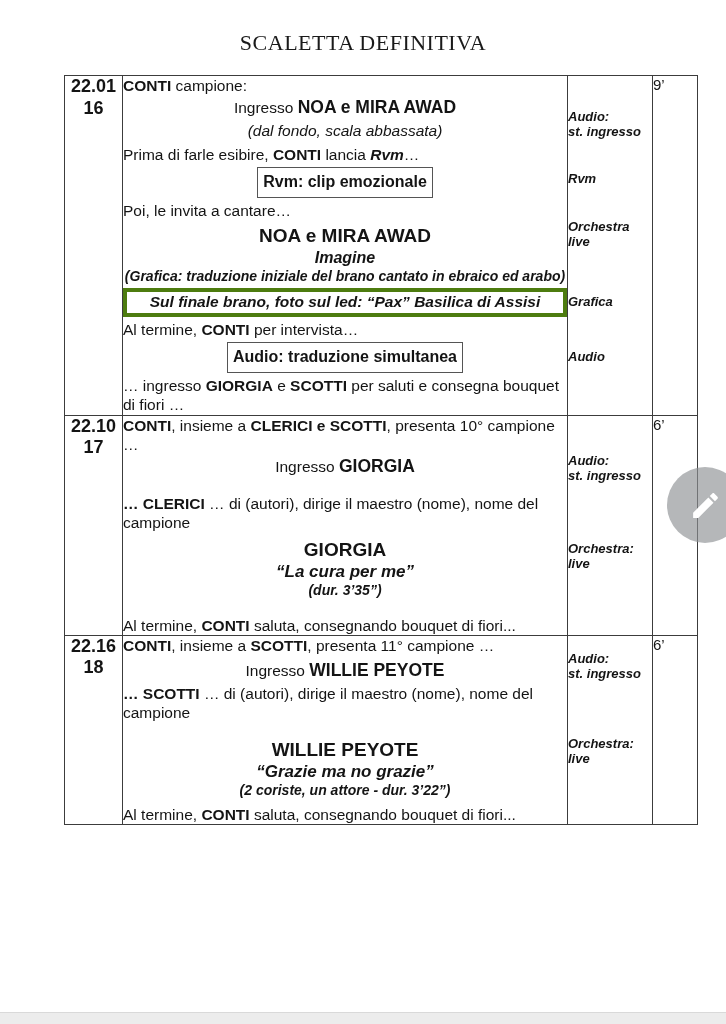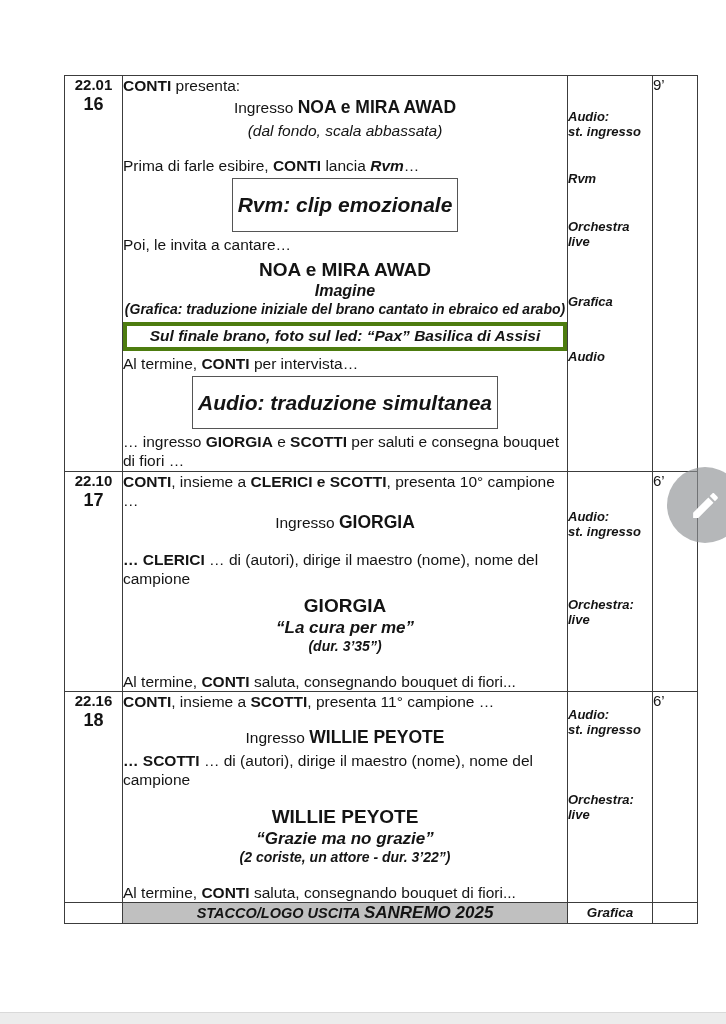--- a/index.html
+++ b/index.html
@@ -5,40 +5,40 @@
   html,body{margin:0;padding:0;background:#fff;}
   #page{position:relative;width:726px;height:1024px;background:#fff;overflow:hidden;
         font-family:"Liberation Sans",sans-serif;color:#141414;}
   .title{position:absolute;top:30px;left:0;width:100%;text-align:center;
          font-family:"Liberation Serif",serif;font-size:22px;letter-spacing:.5px;color:#1a1a1a;}
   table.rundown{position:absolute;left:64px;top:75px;width:633px;
                 border-collapse:collapse;table-layout:fixed;}
   table.rundown td{border:1px solid var(--table-border,#3c3c3c);vertical-align:top;padding:0;overflow:hidden;}
   
   .time-cell{text-align:center;font-weight:bold;padding-top:2px;}
-  .time{font-size:15px;line-height:1.2;}
+  .time{font-size:18px;line-height:1.2;}
   .num{font-size:18px;line-height:1.2;}
   
   .content-cell{padding:3px 6px;font-size:15.5px;line-height:1.24;}
   .cl{text-align:left;}
   .cc{text-align:center;}
   .b{font-weight:bold;}
   .i{font-style:italic;}
   .bi{font-weight:bold;font-style:italic;}
   .ing{font-size:15.5px;margin:2px 0;}
   .ing .bigname{font-size:17.5px;font-weight:bold;}
   .name{font-size:19px;font-weight:bold;text-align:center;margin-top:4px;}
   .song{font-size:17px;font-weight:bold;font-style:italic;text-align:center;line-height:1.2;}
   .note{font-size:14px;font-weight:bold;font-style:italic;text-align:center;line-height:1.25;}
   .boxline{text-align:center;margin:3px 0;}
-  .box{display:inline-block;border:1px solid #555;padding:12px 5px;
-       font-weight:bold;font-style:italic;font-size:21px;line-height:1.3;}
+  .box{display:inline-block;border:1px solid #555;padding:4px 5px;
+       font-weight:bold;font-size:16px;line-height:1.3;}
   .boxfull{display:block;border:4px solid #4d7c0f;padding:0 2px;margin:3px 0;
        font-weight:bold;font-style:italic;font-size:15.5px;text-align:center;line-height:1.35;}
-  .m1{margin-top:16px;} .m2{margin-top:2px;} .m4{margin-top:16px;} .m6{margin-top:6px;}
+  .m1{margin-top:5px;} .m2{margin-top:2px;} .m4{margin-top:16px;} .m6{margin-top:6px;}
   
   .tech-cell{position:relative;font-size:13px;font-weight:bold;font-style:italic;
              text-align:left;line-height:1.18;}
   .tech{position:absolute;left:0;width:100%;white-space:pre-line;}
   
   .dur-cell{font-size:15px;padding:1px 0 0 3px;}
   
   .elevator{font-weight:bold;white-space:pre-line;padding:2px 6px;font-size:15px;line-height:1.3;}
   
   .stacco-cell{background:var(--stacco-bar,#c0c0c0);text-align:center;vertical-align:middle !important;}
@@ -55,37 +55,38 @@
   .fab svg{width:33px;height:33px;display:block;}
   
   .page-gap{position:absolute;left:0;top:1012px;width:726px;height:12px;
             background:var(--page-gap,#ececec);border-top:1px solid #d9d9d9;box-sizing:border-box;}
 </style>
 </head>
 <body>
 
 <div id="page">
 
+  <div class="title">SCALETTA DEFINITIVA</div>
 
   <table class="rundown">
     <colgroup>
       <col style="width:58px">
         <col style="width:445px">
         <col style="width:85px">
         <col style="width:45px">
     </colgroup>
 
     <tbody>
         <tr style="height:338px">
       <td class="time-cell">
         <div class="time">22.01</div>
         <div class="num">16</div>
       </td>
       <td class="content-cell">
-        <div class="cl"><span class="b">CONTI</span><span> presenta:</span></div>
+        <div class="cl"><span class="b">CONTI</span><span> campione:</span></div>
         <div class="cc ing"><span>Ingresso </span><span class="bigname">NOA e MIRA AWAD</span></div>
         <div class="cc i">(dal fondo, scala abbassata)</div>
         <div class="cl m1"><span>Prima di farle esibire, </span><span class="b">CONTI</span><span> lancia </span><span class="bi">Rvm</span><span>…</span></div>
         <div class="boxline"><span class="box">Rvm: clip emozionale</span></div>
         <div class="cl">Poi, le invita a cantare…</div>
         <div class="name">NOA e MIRA AWAD</div>
         <div class="cc bi" style="font-size:16px">Imagine</div>
         <div class="note">(Grafica: traduzione iniziale del brano cantato in ebraico ed arabo)</div>
         <span class="boxfull">Sul finale brano, foto sul led: “Pax” Basilica di Assisi</span>
         <div class="cl"><span>Al termine, </span><span class="b">CONTI</span><span> per intervista…</span></div>
@@ -144,28 +145,20 @@
       </td>
       <td class="tech-cell">
         <div class="tech" style="top:15px">Audio:
 st. ingresso</div>
         <div class="tech" style="top:100px">Orchestra:
 live</div>
       </td>
       <td class="dur-cell"><span>6’</span></td>
     </tr>
 
-    <tr style="height:21px">
-      <td></td>
-      <td class="stacco-cell">
-        <span class="stacco-a">STACCO/LOGO USCITA </span><span class="stacco-b">SANREMO 2025</span>
-      </td>
-      <td class="stacco-tech"><span>Grafica</span></td>
-      <td></td>
-    </tr>
 
   </tbody>
     </table>
 
   <button class="fab">
     <span style="display:flex">
       <svg viewBox="0 0 24 24" xmlns="http://www.w3.org/2000/svg">
         <path fill="#ffffff" d="M3 17.25V21h3.75L17.81 9.94l-3.75-3.75L3 17.25zM20.71 7.04c.39-.39.39-1.02 0-1.41l-2.34-2.34c-.39-.39-1.02-.39-1.41 0l-1.83 1.83 3.75 3.75 1.83-1.83z"></path>
       </svg>
     </span>

